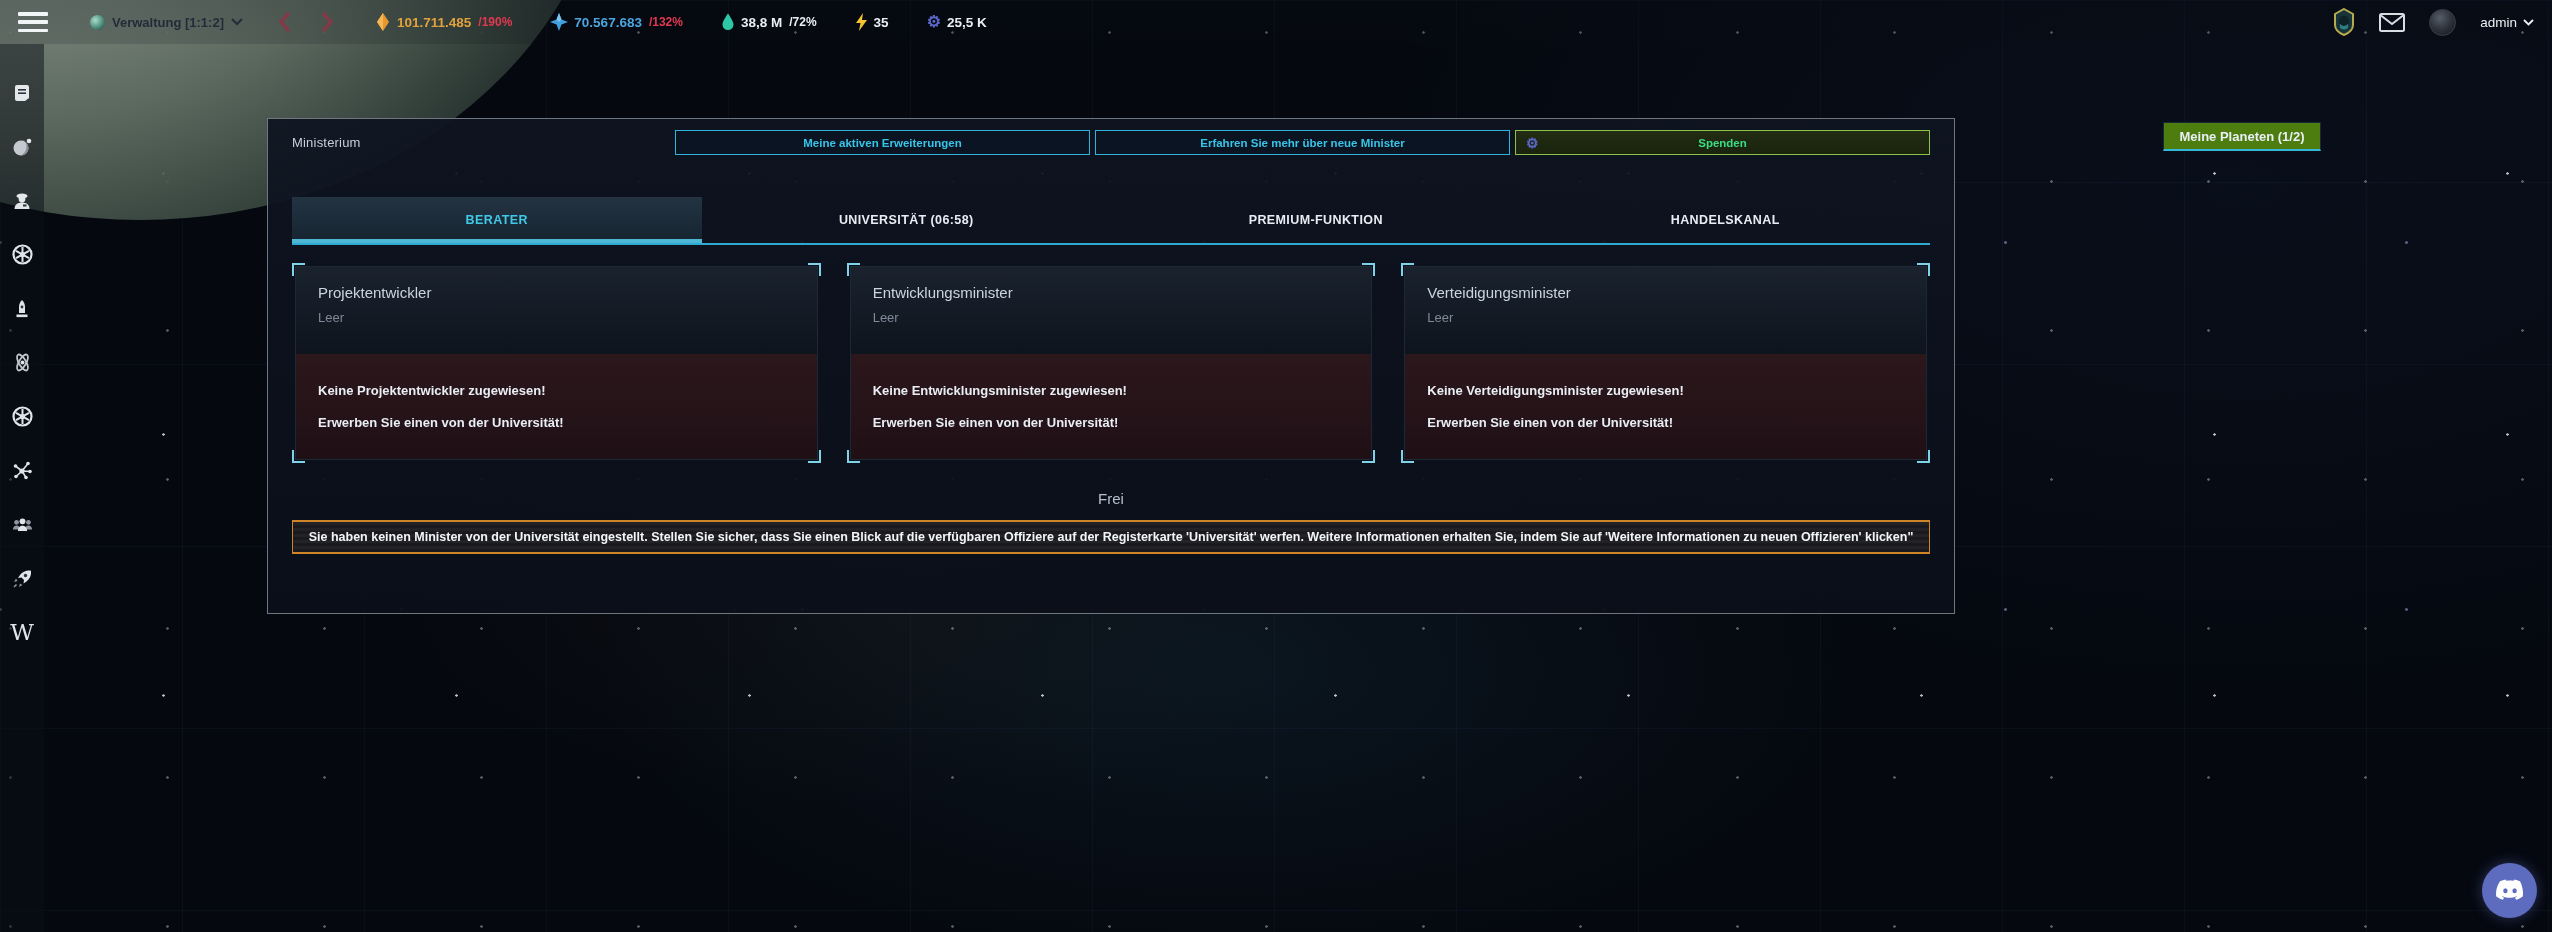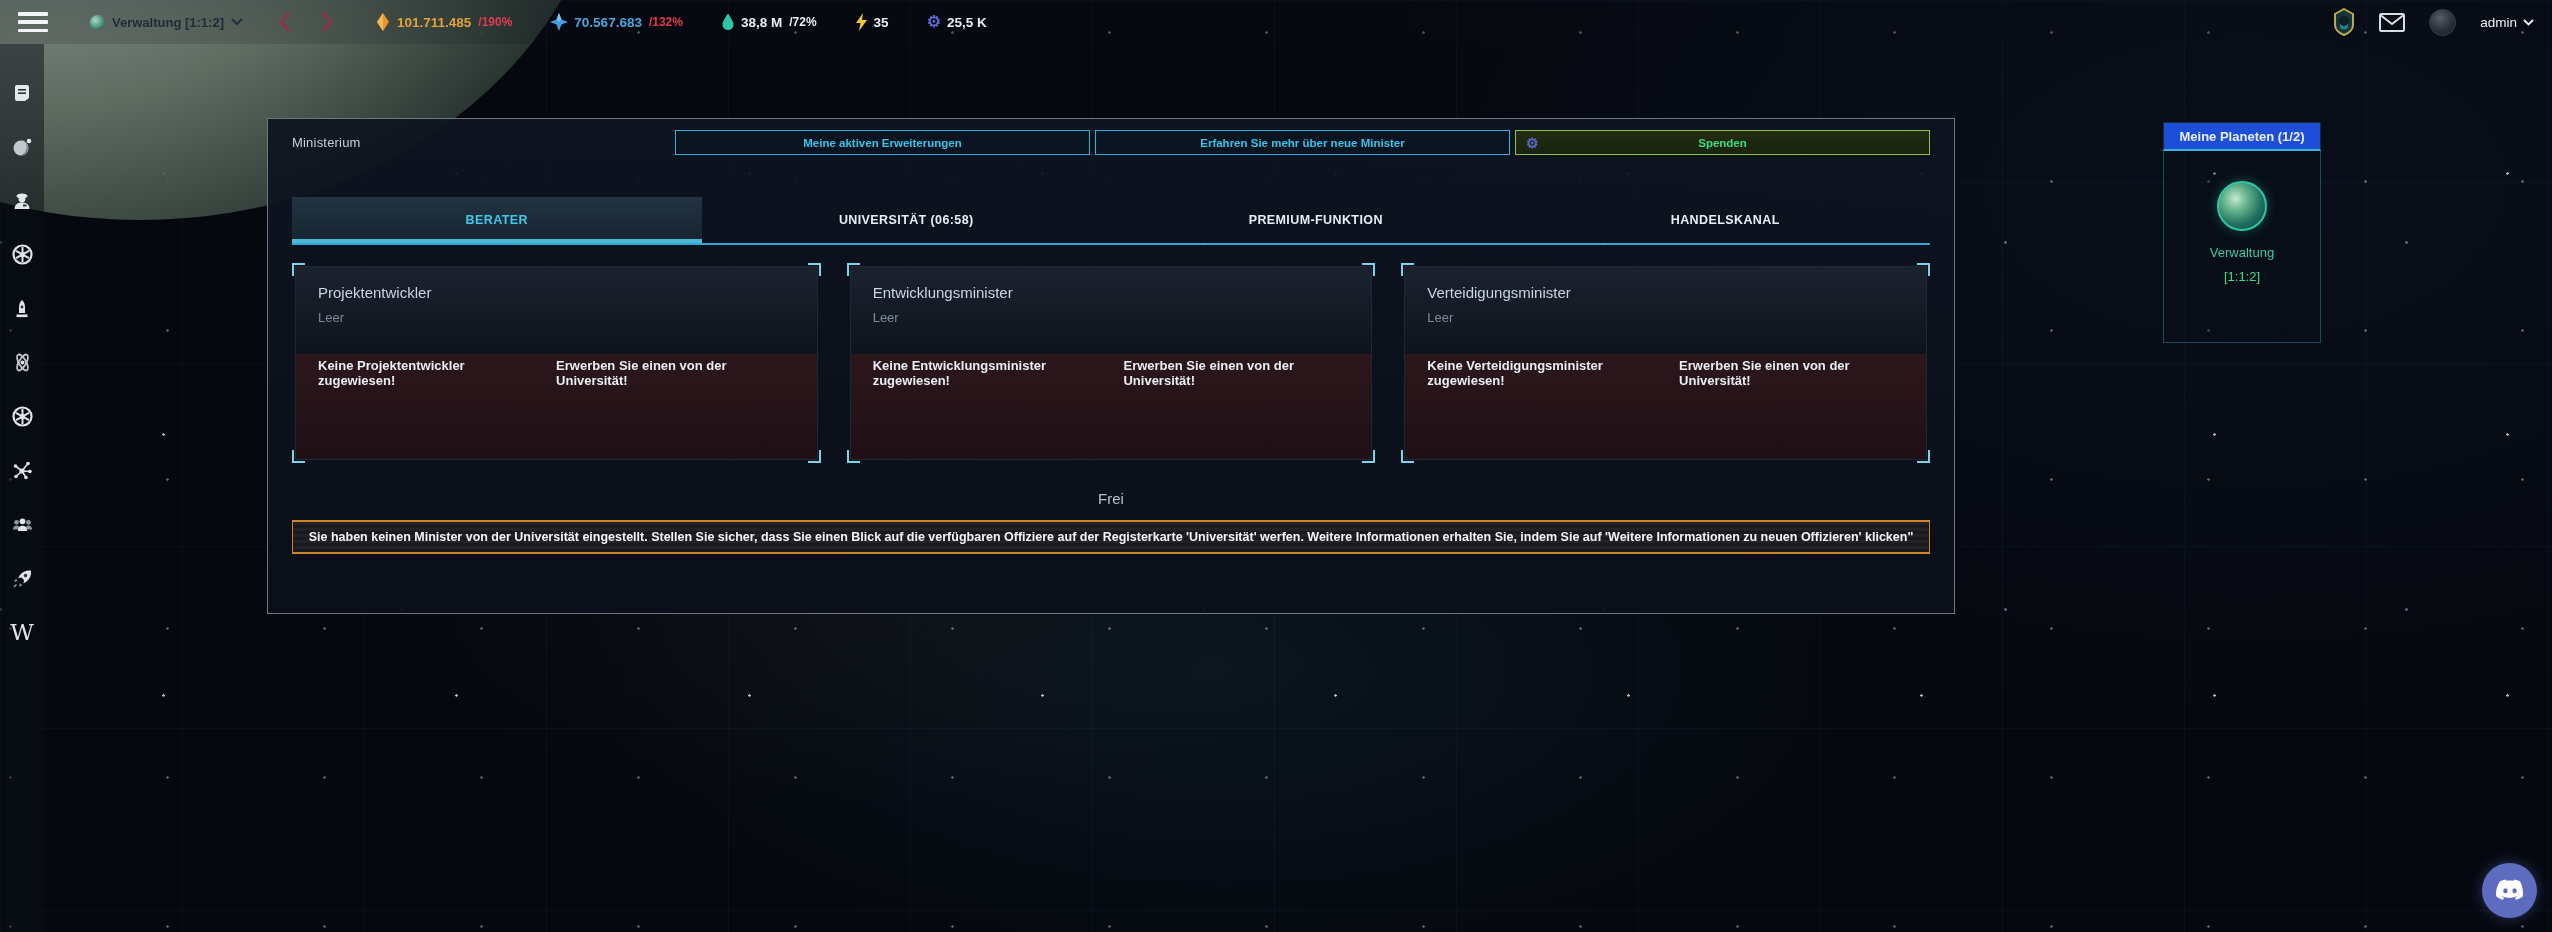--- a/index.html
+++ b/index.html
@@ -82,33 +82,33 @@
   .corner { position:absolute; width:13px; height:13px; border:2px solid #7ed3e8; }
   .corner.tl { left:0; top:0; border-right:none; border-bottom:none; }
   .corner.tr { right:0; top:0; border-left:none; border-bottom:none; }
   .corner.bl { left:0; bottom:0; border-right:none; border-top:none; }
   .corner.br { right:0; bottom:0; border-left:none; border-top:none; }
   .card-inner { border:1px solid rgba(110,150,170,0.18); }
   .card-head { height:87px; padding:17px 22px 0;
     background:linear-gradient(180deg,#1a222e,#0d141d); }
   .card-title { font-size:15px; color:#cbd4e1; }
   .card-sub { font-size:13px; color:#7f8999; margin-top:9px; }
-  .card-body { height:105px; padding:4px 22px;
+  .card-body { height:105px; padding:14px 22px;
     background:linear-gradient(180deg,#2c171b,#1f1016);
-    display:flex; flex-direction:row; justify-content:center; gap:17px;
+    display:flex; flex-direction:column; justify-content:center; gap:17px;
     font-size:13px; font-weight:600; color:#e9eef5; }
   .section-title { text-align:center; margin-top:27px; font-size:15px; color:#b6c0cc; }
   .notice { margin-top:13px; height:34px;
     border:1px solid #cf8428; border-top-width:2px; border-bottom-width:2px;
     background:repeating-linear-gradient(180deg,#232327 0 3px,#1a1a1e 3px 6px);
     display:flex; align-items:center; justify-content:center;
     font-size:12.5px; font-weight:600; color:#f2f5f8; text-align:center; }
   
   .right-panel { position:absolute; left:2163px; top:122px; width:158px; z-index:3; }
-  .rp-head { height:29px; background:#1d4ed8; border:1px solid #1c2836; border-bottom:2px solid #35b6d9;
+  .rp-head { height:29px; background:#4d7c0f; border:1px solid #1c2836; border-bottom:2px solid #35b6d9;
     display:flex; align-items:center; justify-content:center;
     font-size:13px; font-weight:700; color:#eaeff5; }
   .rp-body { border:1px solid #1d4a56; border-top:none; height:192px;
     background:rgba(8,14,22,0.35); display:flex; flex-direction:column; align-items:center;
     padding-top:30px; cursor:pointer; }
   .planet-sphere { width:50px; height:50px; border-radius:50%; border:2px solid #2ec7a6;
     background:radial-gradient(circle at 36% 34%, #c4ead3 0%, #62b089 30%, #20705f 62%, #0c3a35 100%);
     box-shadow:0 0 12px rgba(46,199,166,0.35); }
   .planet-name { color:#3cc9a8; font-size:13px; margin-top:14px; }
   .planet-coords { color:#3ce084; font-size:13px; margin-top:9px; }
@@ -399,25 +399,20 @@
     </div>
 
     <div class="section-title">Frei</div>
     <div class="notice">
       <span>Sie haben keinen Minister von der Universität eingestellt. Stellen Sie sicher, dass Sie einen Blick auf die verfügbaren Offiziere auf der Registerkarte 'Universität' werfen. Weitere Informationen erhalten Sie, indem Sie auf 'Weitere Informationen zu neuen Offizieren' klicken"</span>
     </div>
   </div>
 
   <div class="right-panel">
     <div class="rp-head">Meine Planeten (1/2)</div>
-    <div class="rp-body">
-      <span class="planet-sphere"></span>
-      <span class="planet-name">Verwaltung</span>
-      <span class="planet-coords">[1:1:2]</span>
-    </div>
   </div>
 
   <div class="discord">
     <svg width="30" height="24" viewBox="0 0 30 24">
       <path d="M25 2.2 C23.2 1.3 21.3 0.7 19.3 0.4 l-0.6 1.3 c-2.4 -0.4 -5 -0.4 -7.4 0 L10.7 0.4 C8.7 0.7 6.8 1.3 5 2.2 C1.6 7.3 0.7 12.3 1.1 17.2 c2.3 1.7 4.6 2.8 6.8 3.5 l1.2 -2 c-0.7 -0.3 -1.4 -0.6 -2 -1 l0.5 -0.5 c4.3 2 9.5 2 13.8 0 l0.5 0.5 c-0.6 0.4 -1.3 0.7 -2 1 l1.2 2 c2.2 -0.7 4.5 -1.8 6.8 -3.5 C28.4 11.5 27.3 6.5 25 2.2 Z" fill="#fff"></path>
       <ellipse cx="10.4" cy="11.8" rx="2.2" ry="2.5" fill="#5d6cbe"></ellipse>
       <ellipse cx="19.6" cy="11.8" rx="2.2" ry="2.5" fill="#5d6cbe"></ellipse>
     </svg>
   </div>
 </div>

